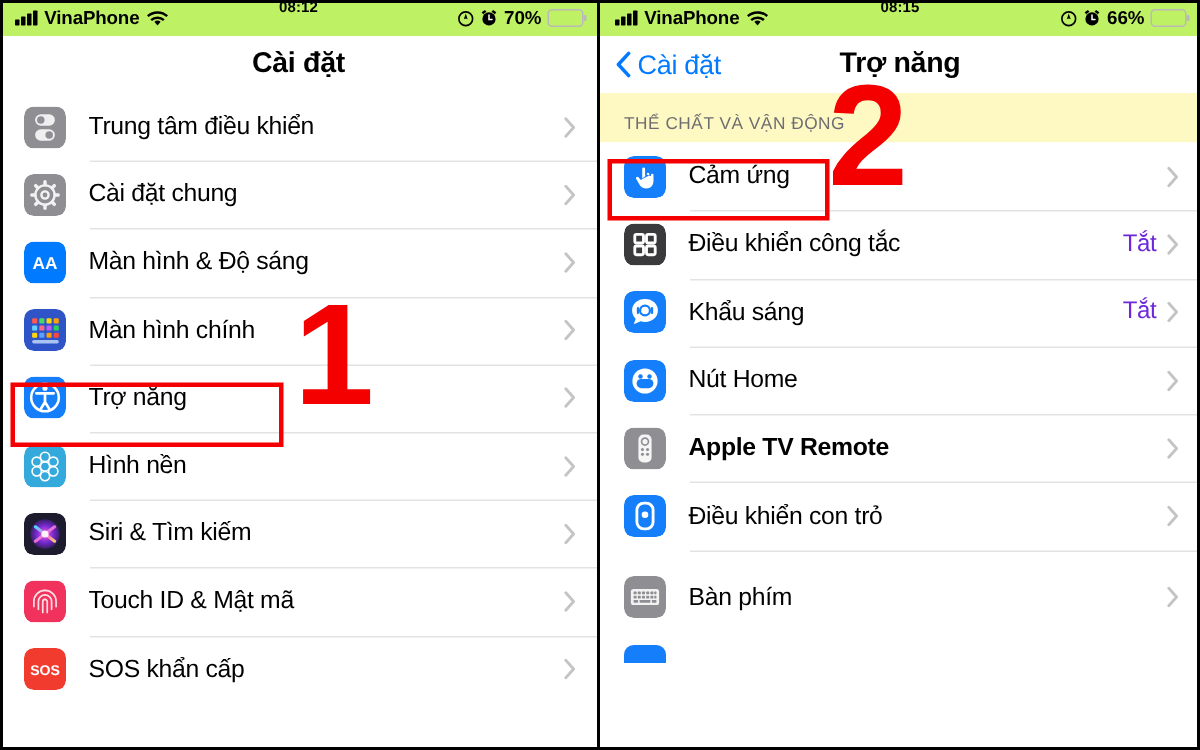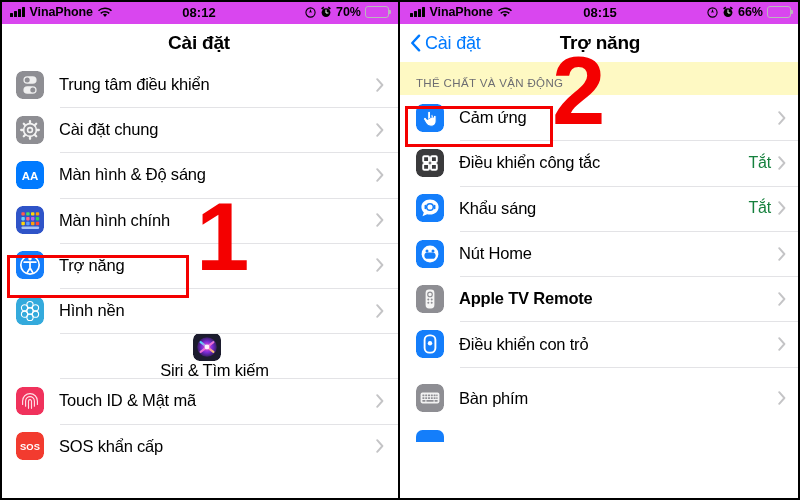--- a/index.html
+++ b/index.html
@@ -21,33 +21,32 @@
     background: #ffffff;
     overflow: hidden;
   }
   .phone.left  { border-right: 2px solid #000; }
   .phone.right { }
 
   
   .statusbar {
     height: 24px;
     display: flex;
-    align-items: center;
     padding: 0 9px 0 10px;
     font-size: 12.5px;
     font-weight: 700;
     color: #000;
-    background: #d946ef;
+    background: #bef264;
     position: relative;
   }
   .sb-left { display: flex; align-items: center; gap: 5px; }
   .sb-center {
     position: absolute; left: 0; right: 0;
     text-align: center;
-    font-size: 13px; font-weight: 700;
+    font-size: 10px; font-weight: 700;
     letter-spacing: .1px;
   }
   .sb-right {
     margin-left: auto;
     display: flex; align-items: center; gap: 4px;
     position: relative; z-index: 2;
   }
   .carrier { font-size: 12.5px; font-weight: 700; letter-spacing: -.1px; }
 
   
@@ -135,21 +134,21 @@
   .row-label {
     margin-left: 15px;
     font-size: 16.5px;
     color: #000;
     letter-spacing: -.2px;
     white-space: nowrap;
   }
   .row-value {
     margin-left: auto;
     font-size: 16px;
-    color: #15803d;
+    color: #6d28d9;
     letter-spacing: -.2px;
     padding-right: 7px;
   }
   .row-chev {
     margin-left: auto;
     padding-right: 14px;
     display: flex; align-items: center;
   }
   .row-value + .row-chev { margin-left: 0; }
   .chev {
@@ -338,21 +337,21 @@
         </g>
             </svg>
           </div>
           <div class="row-label">Hình nền</div>
           <div class="row-chev">
             <svg class="chev" viewBox="0 0 8 14">
     <path d="M1.2 1.2 6.4 7l-5.2 5.8" fill="none" stroke="#c4c4c6" stroke-width="1.9" stroke-linecap="round" stroke-linejoin="round"></path>
             </svg>
           </div>
         </div>
-        <div class="row" style="height: 45.2px; flex-direction: column;">
+        <div class="row" style="height: 45.2px;">
           <div class="row-icon">
             <svg width="28" height="28" viewBox="0 0 28 28" class="ic">
               <defs>
         <radialGradient id="sg" cx="50%" cy="50%" r="62%">
           <stop offset="0%" stop-color="#ff5ad1"></stop>
                   <stop offset="45%" stop-color="#7a2bd6"></stop>
           <stop offset="100%" stop-color="#16162c"></stop>
                 </radialGradient>
         <linearGradient id="sg2" x1="0" y1="0" x2="1" y2="1">
           <stop offset="0%" stop-color="#47e8ff"></stop>

